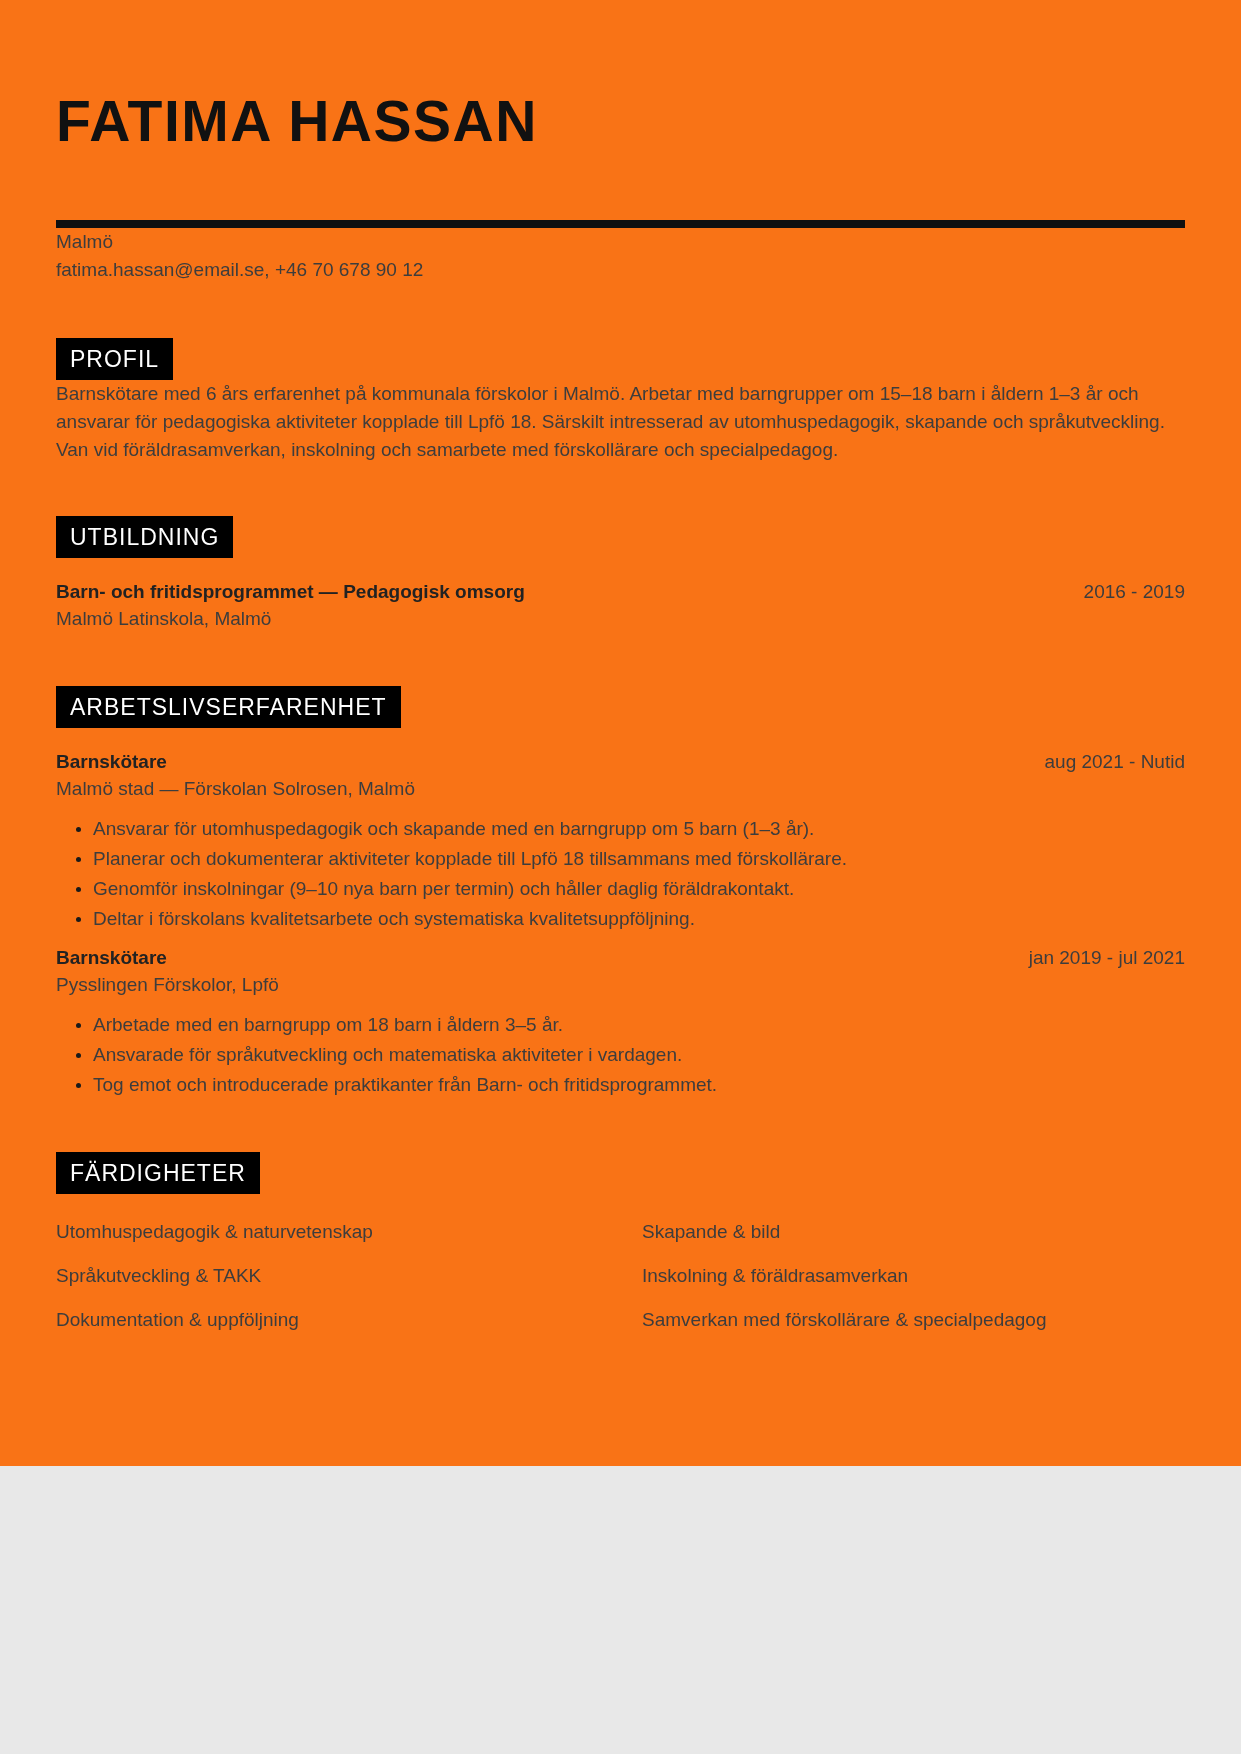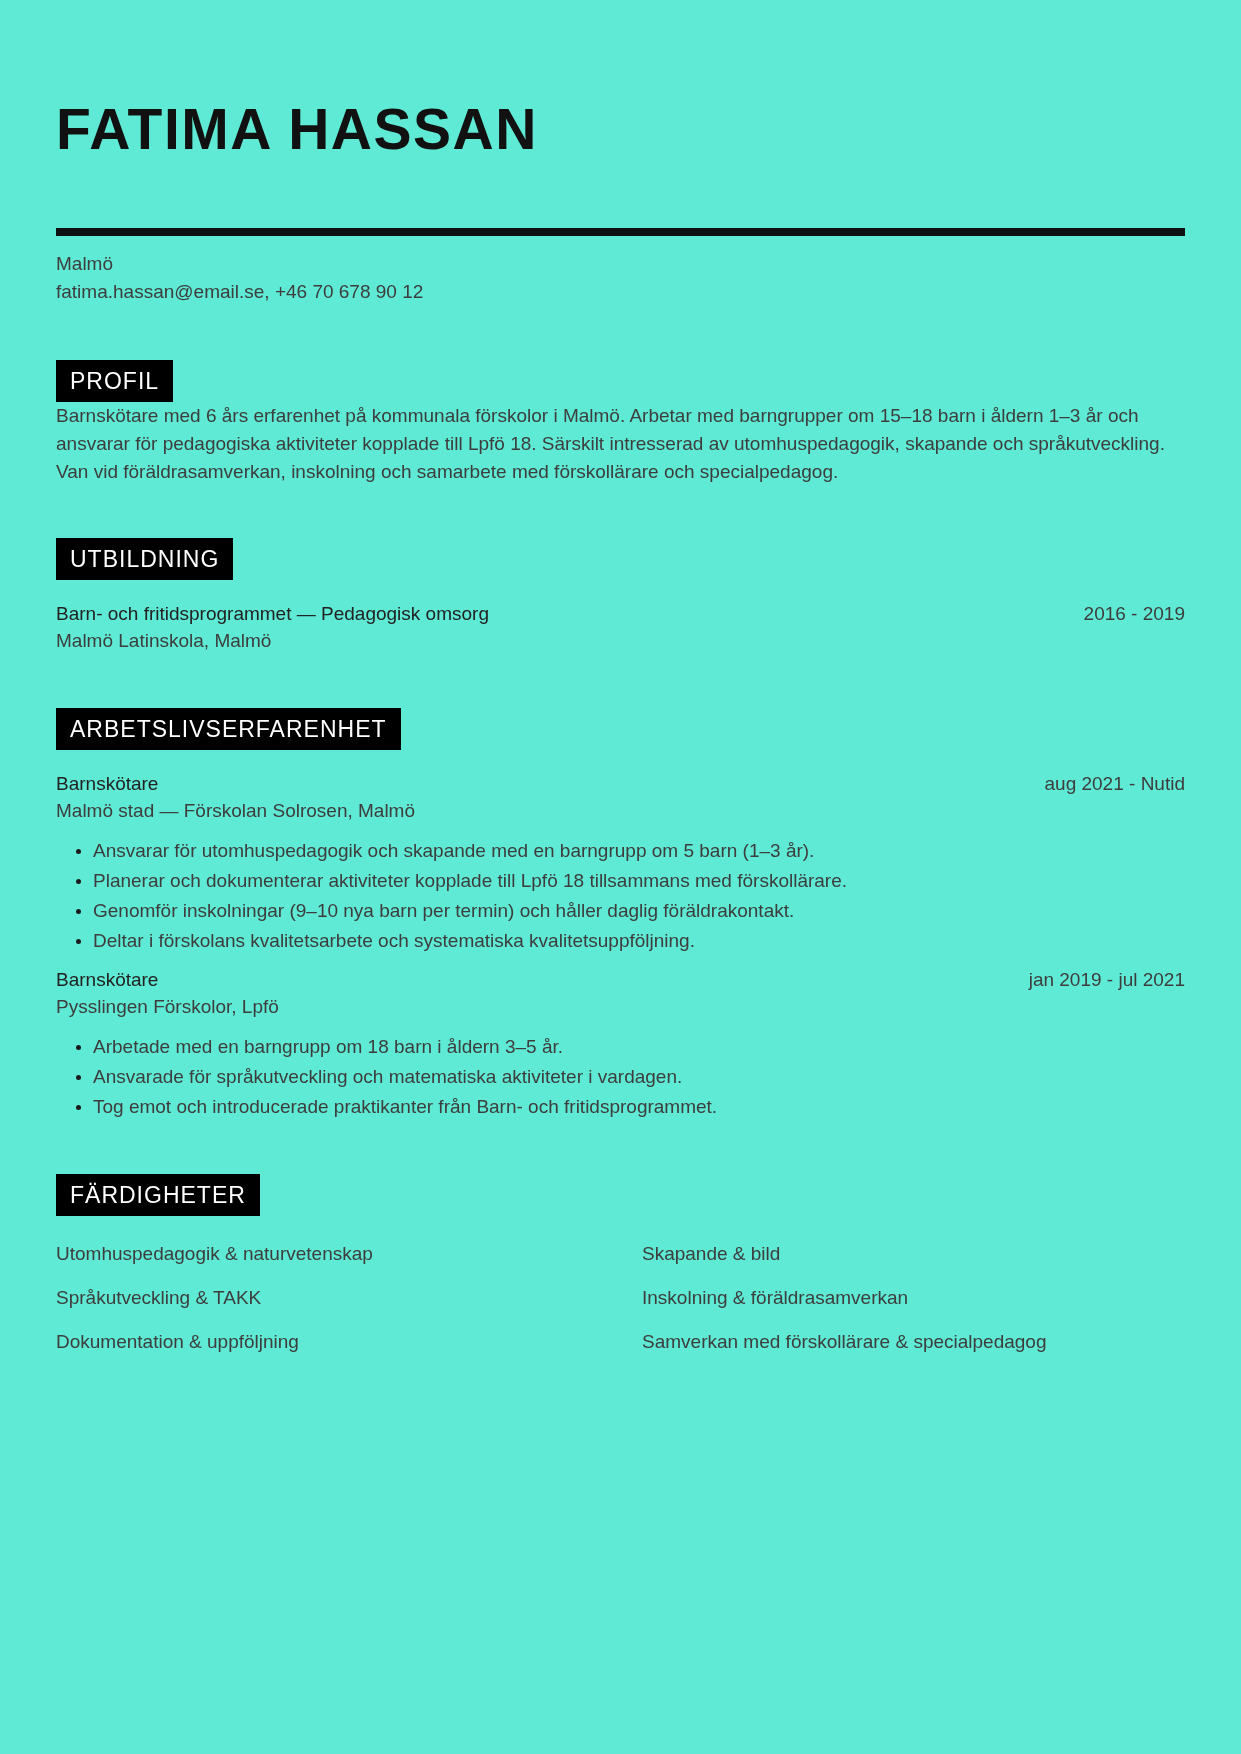--- a/index.html
+++ b/index.html
@@ -1,25 +1,25 @@
 <!DOCTYPE html>
 <html><head>
 <meta charset="utf-8">
 <style>
   * { margin: 0; padding: 0; box-sizing: border-box; }
   html, body { background: #e8e8e8; }
   .page {
     position: relative;
     width: 1241px;
-    height: 1754px;
+    height: 1466px;
     margin: 0 auto;
-    background: #5eead4;
+    background: #f97316;
     font-family: "Liberation Sans", sans-serif;
     color: #3d3d3d;
-    padding: 12px 56px;
+    padding: 4px 56px;
     overflow: hidden;
   }
   .name {
     margin-top: 86px;
     font-size: 57px;
     line-height: 1.12;
     font-weight: bold;
     letter-spacing: 1.5px;
     color: #111111;
   }
@@ -33,35 +33,35 @@
     background: #000000;
     color: #ffffff;
     font-size: 23px;
     line-height: 1;
     padding: 10px 14px 9px 14px;
     letter-spacing: 1px;
     font-weight: normal;
   }
   .mt-first { margin-top: 18px; }
   .mt-section { margin-top: 58px; }
-  .contact-block { margin-top: 14px; font-size: 19px; line-height: 28px; }
+  .contact-block { font-size: 19px; line-height: 28px; }
   .body-text {
     font-size: 19px;
     line-height: 28px;
     max-width: 1129px;
   }
   .entry { margin-top: 20px; }
   .entry-row {
     display: flex;
     justify-content: space-between;
     align-items: baseline;
     font-size: 19px;
     line-height: 27px;
   }
-  .entry-title { font-weight: normal; color: #222222; }
+  .entry-title { font-weight: bold; color: #222222; }
   .entry-dates { color: #3d3d3d; white-space: nowrap; padding-left: 20px; }
   .entry-sub { font-size: 19px; line-height: 27px; color: #3d3d3d; }
   ul.bullets {
     margin-top: 16px;
     margin-bottom: 4px;
     padding-left: 37px;
     font-size: 19px;
     line-height: 22px;
   }
   ul.bullets li { margin-bottom: 8px; }

